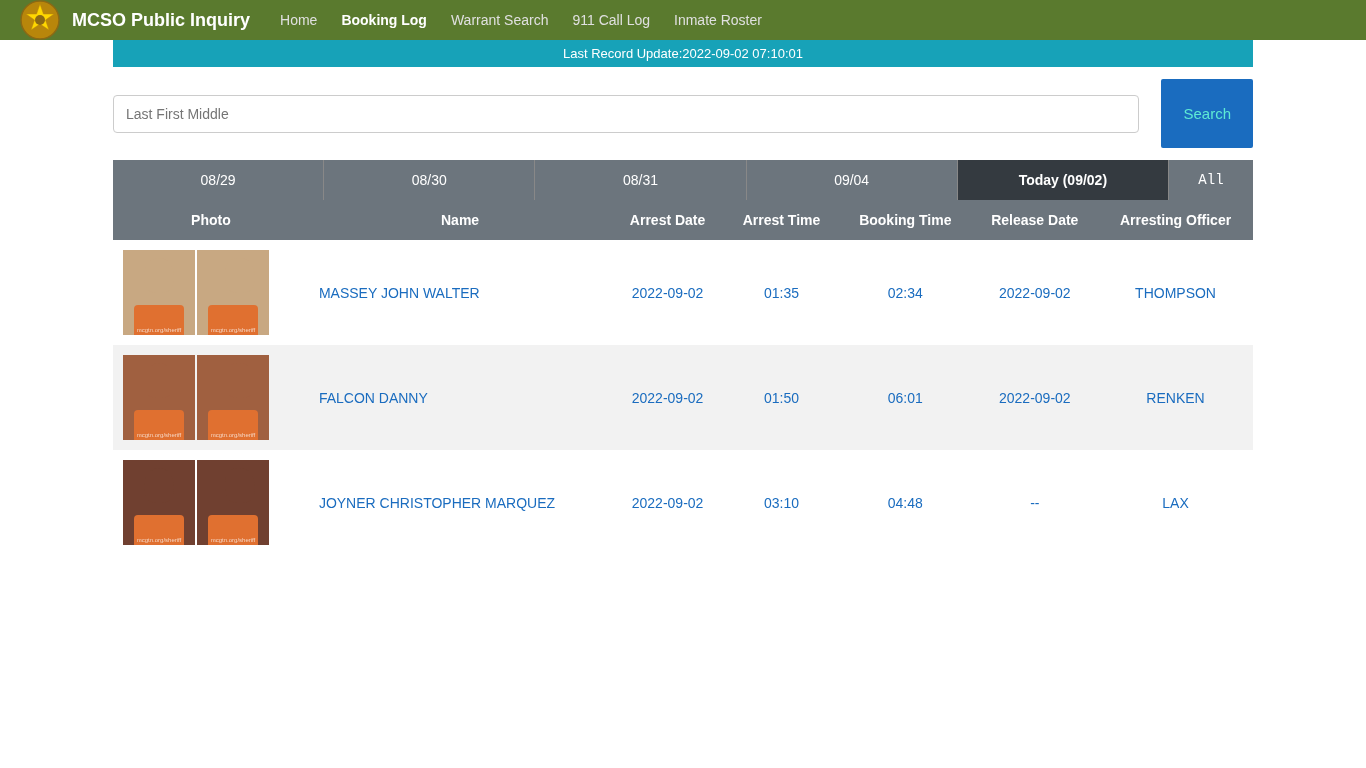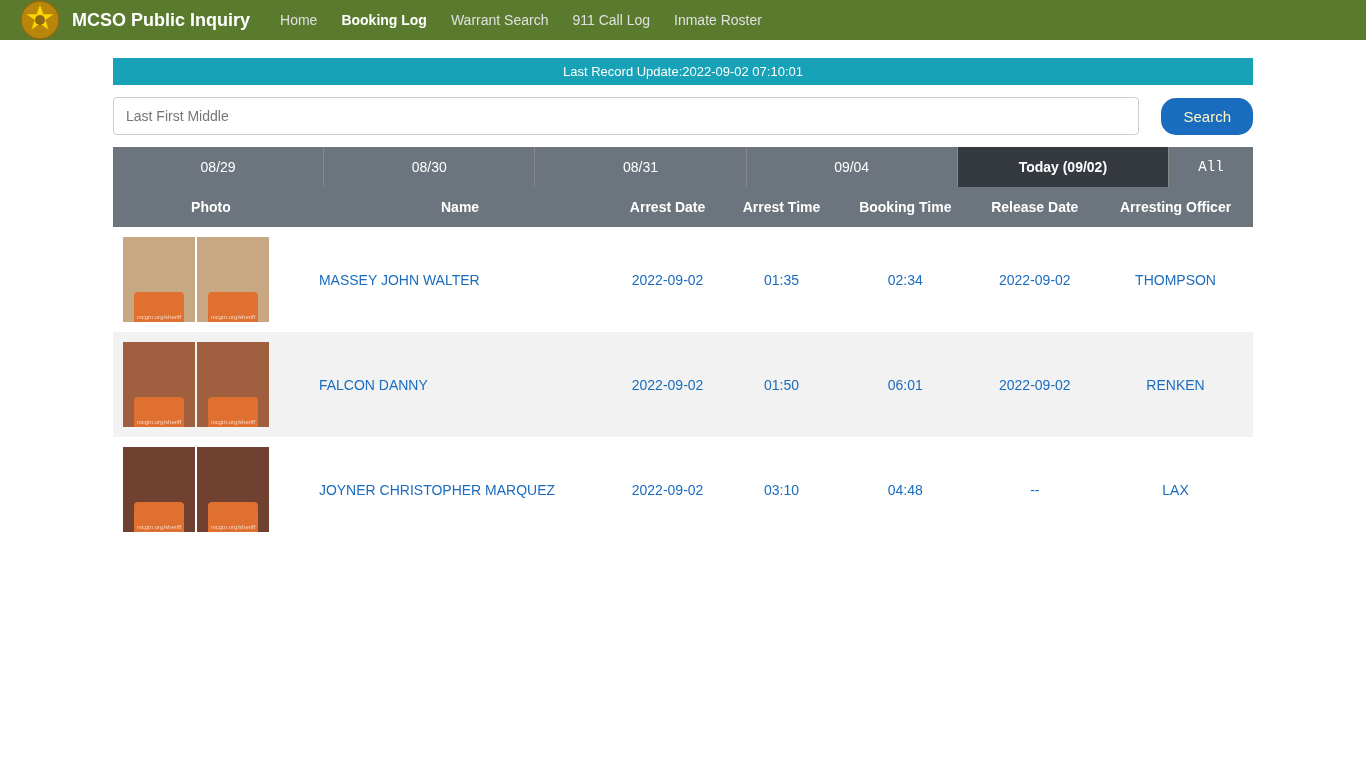--- a/index.html
+++ b/index.html
@@ -37,21 +37,21 @@
     }
     .navbar-link.active {
       color: #fff;
       font-weight: bold;
       text-align: right;
     }
 
     
     .main-content {
       max-width: 1140px;
-      margin: 18px auto;
+      margin: 0 auto;
       padding: 0;
     }
 
     
     .record-update-bar {
       background-color: #17a2b8;
       color: #fff;
       text-align: center;
       padding: 6px;
       font-size: 13px;
@@ -67,24 +67,24 @@
     .search-input {
       flex: 1;
       padding: 10px 12px;
       border: 1px solid #ccc;
       border-radius: 4px;
       font-size: 14px;
       color: #999;
     }
     .search-button {
       background-color: #1a6cbf;
-      color: #fef9c3;
+      color: #5eead4;
       border: none;
-      padding: 10px 22px;
-      border-radius: 15px;
+      padding: 26px 22px;
+      border-radius: 2px;
       font-size: 15px;
       cursor: pointer;
     }
 
     
     .date-tabs {
       display: flex;
       border: none;
     }
     .date-tab {

